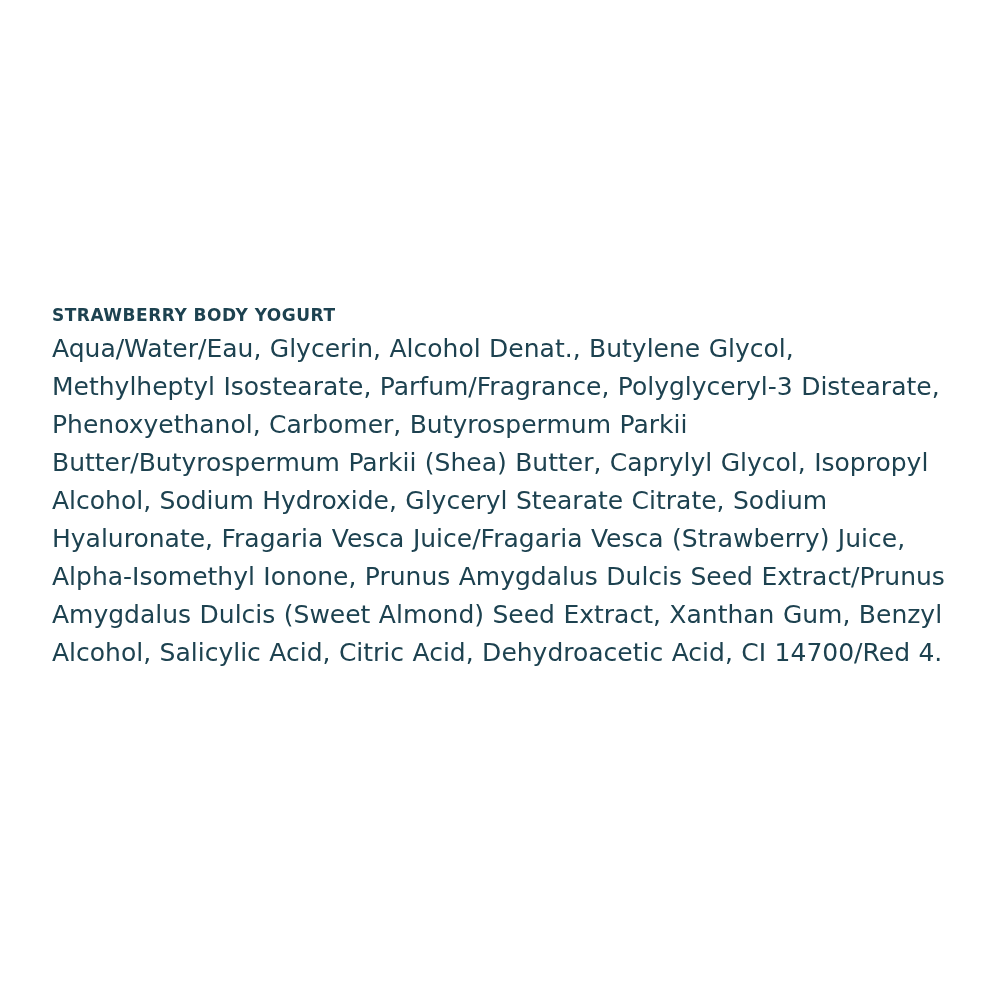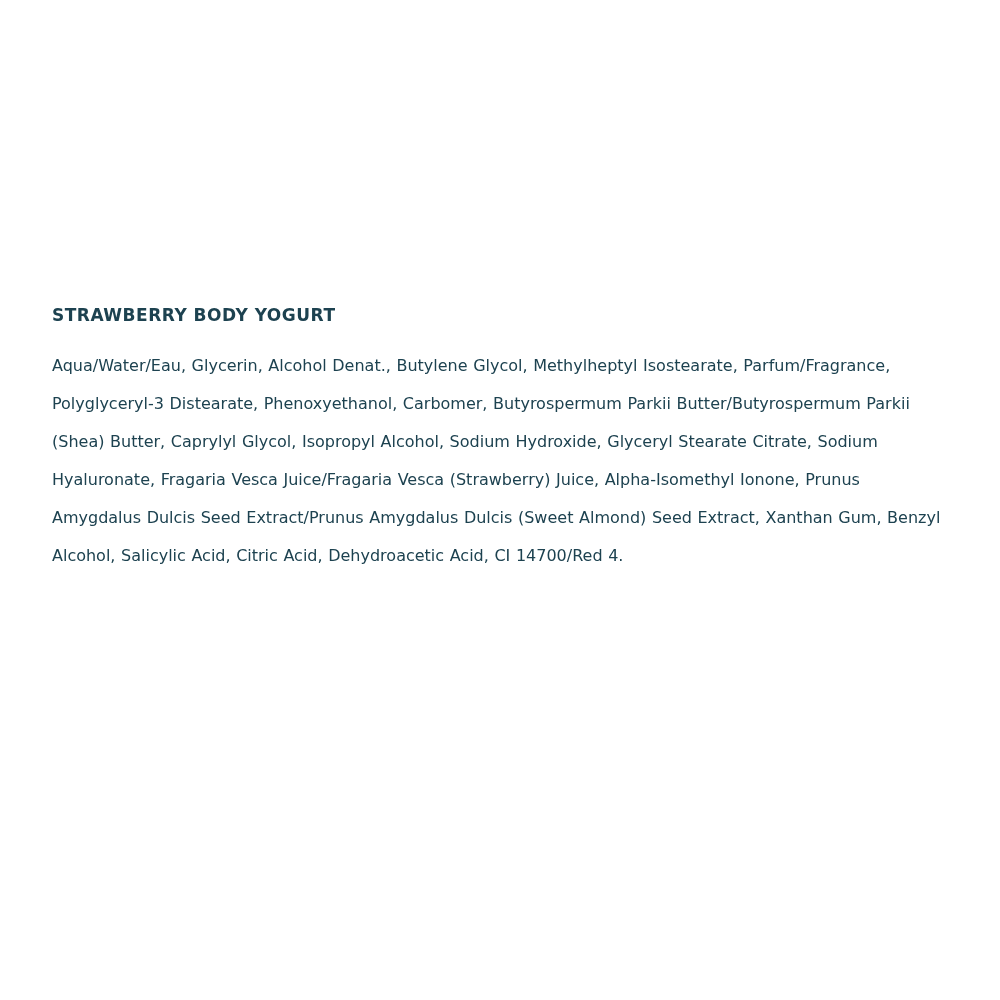--- a/index.html
+++ b/index.html
@@ -23,25 +23,25 @@
     position: absolute;
     left: 52px;
     top: 305px;
     width: 900px;
   }
   .product-title {
     font-size: 17px;
     font-weight: bold;
     letter-spacing: 0.5px;
     color: #1d4250;
-    margin: 0 0 22px 0;
+    margin: 0 0 5px 0;
     line-height: 1.2;
   }
   .ingredients {
-    font-size: 16px;
+    font-size: 25px;
     font-weight: 400;
     color: #1d4250;
     line-height: 38px;
     margin: 0;
     width: 900px;
     text-align: left;
     word-spacing: 0.5px;
   }
 </style>
 </head>

